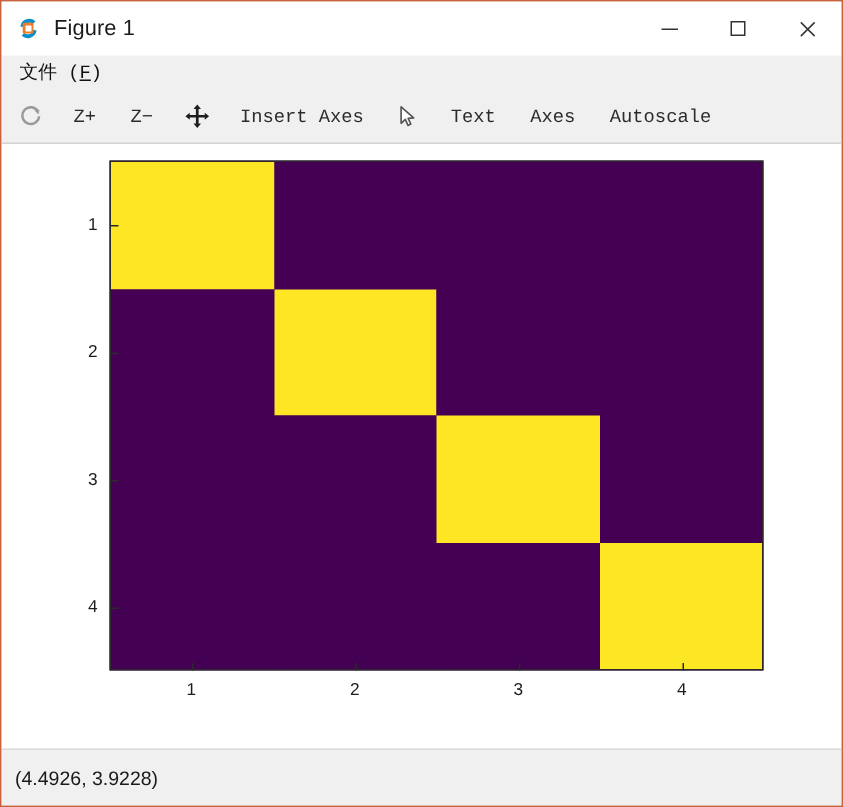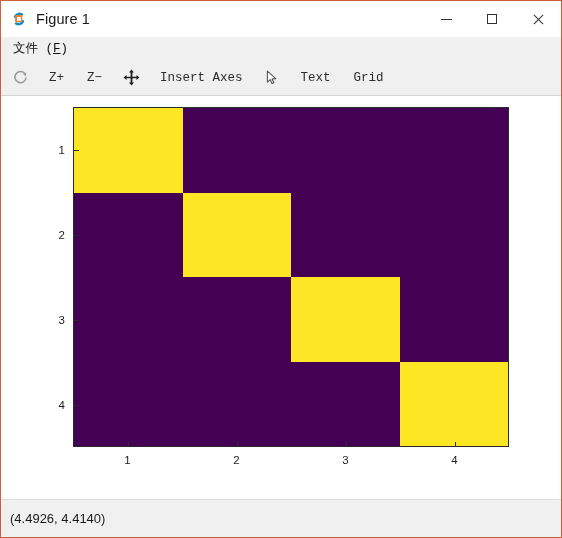--- a/index.html
+++ b/index.html
@@ -283,23 +283,26 @@
             <path d="M4.4 2.2 L4.4 13.2 L7.2 10.6 L9.0 14.6 L10.9 13.7 L9.1 9.9 L12.8 9.6 Z" fill="#ffffff" stroke="#555" stroke-width="1.1" stroke-linejoin="round"></path>
           </svg>
         </span>
       </div>
       <div class="tb-gap"></div>
       <div class="tb-item">
         <span class="tb-label">Text</span>
       </div>
       <div class="tb-gap"></div>
       <div class="tb-item">
-        <span class="tb-label">Grid</span>
-      </div>
-      <div class="tb-gap"></div>
+        <span class="tb-label">Axes</span>
+      </div>
+      <div class="tb-gap"></div>
+      <div class="tb-item">
+        <span class="tb-label">Autoscale</span>
+      </div>
       <div class="tb-gap"></div>
     </div>
 
   <div id="figure-canvas">
     <div id="axes-box">
       <div id="heatgrid" style="grid-template-columns: repeat(4, 1fr); grid-template-rows: repeat(4, 1fr);">
           <div class="cell" style="background: rgb(253, 231, 36);"></div>
           <div class="cell" style="background: rgb(68, 1, 84);"></div>
           <div class="cell" style="background: rgb(68, 1, 84);"></div>
           <div class="cell" style="background: rgb(68, 1, 84);"></div>
@@ -329,16 +332,16 @@
       <div class="tickmark-y" style="left: 73px; top: 53.5px;"></div>
       <div class="tick-y" style="left: 46px; top: 138.5px; width: 18px;">2</div>
       <div class="tickmark-y" style="left: 73px; top: 138.5px;"></div>
       <div class="tick-y" style="left: 46px; top: 223.5px; width: 18px;">3</div>
       <div class="tickmark-y" style="left: 73px; top: 223.5px;"></div>
       <div class="tick-y" style="left: 46px; top: 308.5px; width: 18px;">4</div>
       <div class="tickmark-y" style="left: 73px; top: 308.5px;"></div>
     </div>
 
   <div id="statusbar">
-    <div id="status-text">(4.4926, 4.4140)</div>
+    <div id="status-text">(4.4926, 3.9228)</div>
   </div>
 
 </div>
 
 </body></html>

